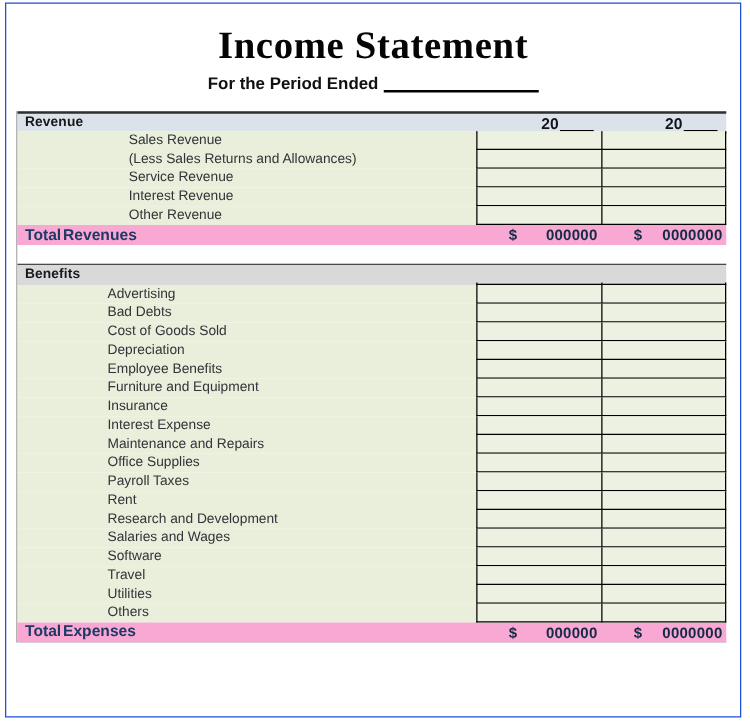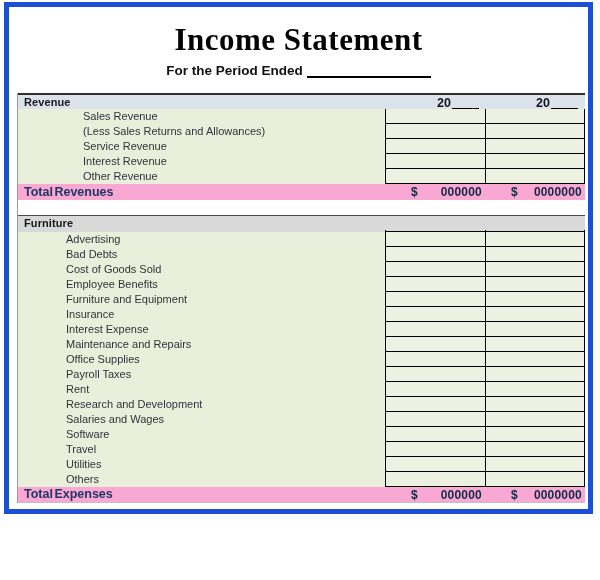--- a/index.html
+++ b/index.html
@@ -2,22 +2,22 @@
 <html><head>
 <meta charset="utf-8">
 <style>
   html,body{margin:0;padding:0;background:#ffffff;}
   body{
     width:600px;height:580px;position:relative;overflow:hidden;
     font-family:"Liberation Sans", sans-serif;
     -webkit-font-smoothing:antialiased;
   }
   .sheet-frame{
-    position:absolute;left:4px;top:2px;width:589px;height:512px;
-    border:5px solid #1d4ed8;background:#ffffff;box-sizing:border-box;
+    position:absolute;left:4px;top:2px;width:589px;height:572px;
+    border:1px solid #1d4ed8;background:#ffffff;box-sizing:border-box;
   }
   .title-block{padding-top:16px;text-align:center;}
   .doc-title{
     font-family:"Liberation Serif", serif;font-weight:700;
     font-size:31px;color:#050505;letter-spacing:.5px;line-height:34px;
   }
   .subtitle-row{
     display:flex;justify-content:center;align-items:flex-end;
     margin-top:1px;height:20px;
   }
@@ -53,21 +53,21 @@
   .rev-hdr .hdr-cell{background:#dce2e9;}
   .exp-hdr .hdr-cell{background:#d9d9d9;}
   .year-text{font-weight:700;font-size:12.5px;color:#10151c;line-height:12px;}
   .year-line{
     display:inline-block;width:27px;height:3px;margin-left:1px;
     border-bottom:1.5px solid #000;
   }
 
   
   .item-row{height:15px;background:#e9efda;}
-  .item-label{font-size:11px;color:#30343a;line-height:15px;}
+  .item-label{font-size:11px;color:#30343a;line-height:15px;margin-left:24px;}
   .rev-ind{padding-left:65px;}
   .exp-ind{padding-left:48px;}
   .item-cell{
     background:#edf1e2;border-left:1px solid #000;border-bottom:1px solid #000;
   }
   .item-cell.last{border-right:1px solid #000;}
 
   
   .total-row{height:16px;background:#f9a8d4;align-items:center;}
   .total-label{
@@ -144,41 +144,46 @@
       </div>
       <div class="cell total-cell">
         <span class="money">$</span>
         <span class="money">0000000</span>
       </div>
     </div>
 
     <div class="gap-row"></div>
 
     <div class="row sec-row exp-hdr">
-      <div class="lbl sec-label">Furniture</div>
+      <div class="lbl sec-label">Benefits</div>
       <div class="cell hdr-cell"></div>
       <div class="cell hdr-cell last"></div>
     </div>
 
     <div class="row item-row">
       <div class="lbl item-label exp-ind">Advertising</div>
       <div class="cell item-cell"></div>
       <div class="cell item-cell last"></div>
     </div>
     <div class="row item-row">
       <div class="lbl item-label exp-ind">Bad Debts</div>
       <div class="cell item-cell"></div>
       <div class="cell item-cell last"></div>
     </div>
     <div class="row item-row">
       <div class="lbl item-label exp-ind">Cost of Goods Sold</div>
       <div class="cell item-cell"></div>
       <div class="cell item-cell last"></div>
     </div>
     <div class="row item-row">
+      <div class="lbl item-label exp-ind">Depreciation</div>
+      <div class="cell item-cell"></div>
+      <div class="cell item-cell last"></div>
+    </div>
+    <div class="row item-row">
       <div class="lbl item-label exp-ind">Employee Benefits</div>
       <div class="cell item-cell"></div>
       <div class="cell item-cell last"></div>
     </div>
     <div class="row item-row">
       <div class="lbl item-label exp-ind">Furniture and Equipment</div>
       <div class="cell item-cell"></div>
       <div class="cell item-cell last"></div>
     </div>
     <div class="row item-row">

